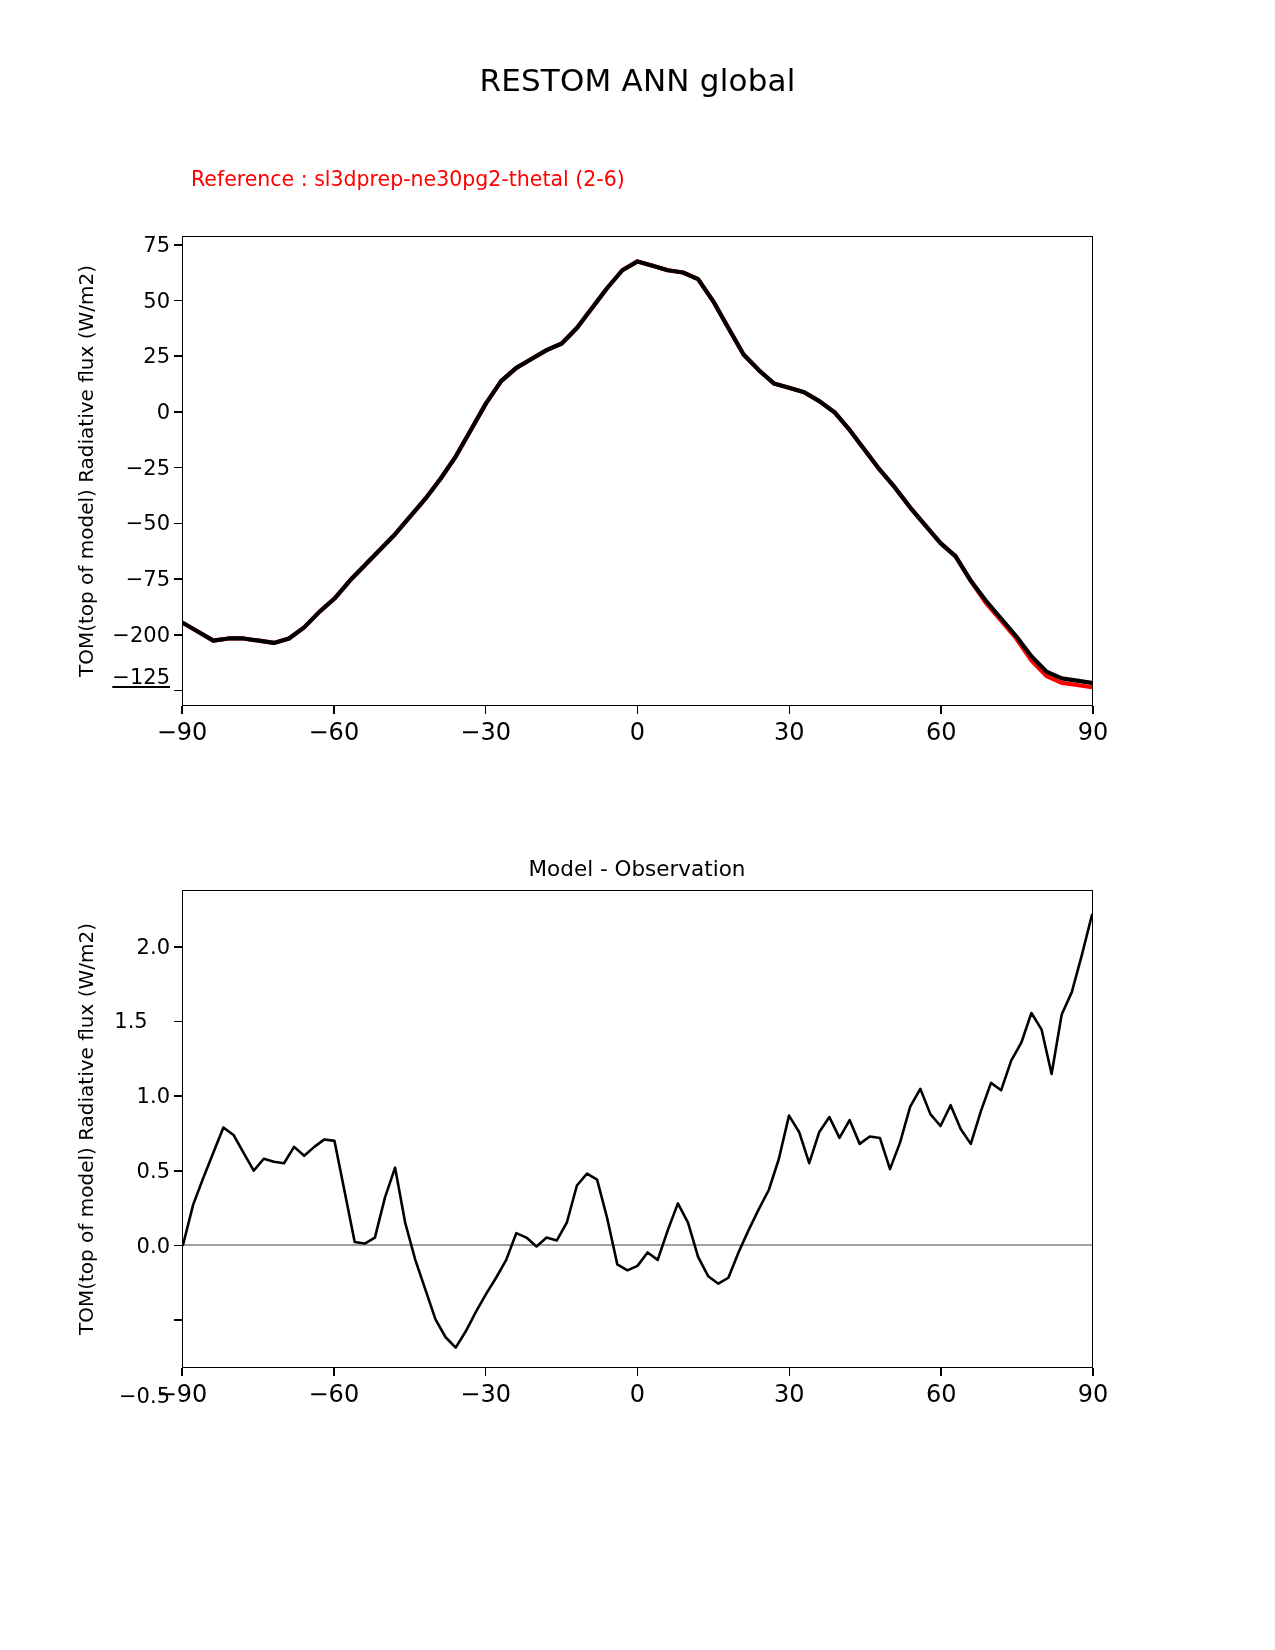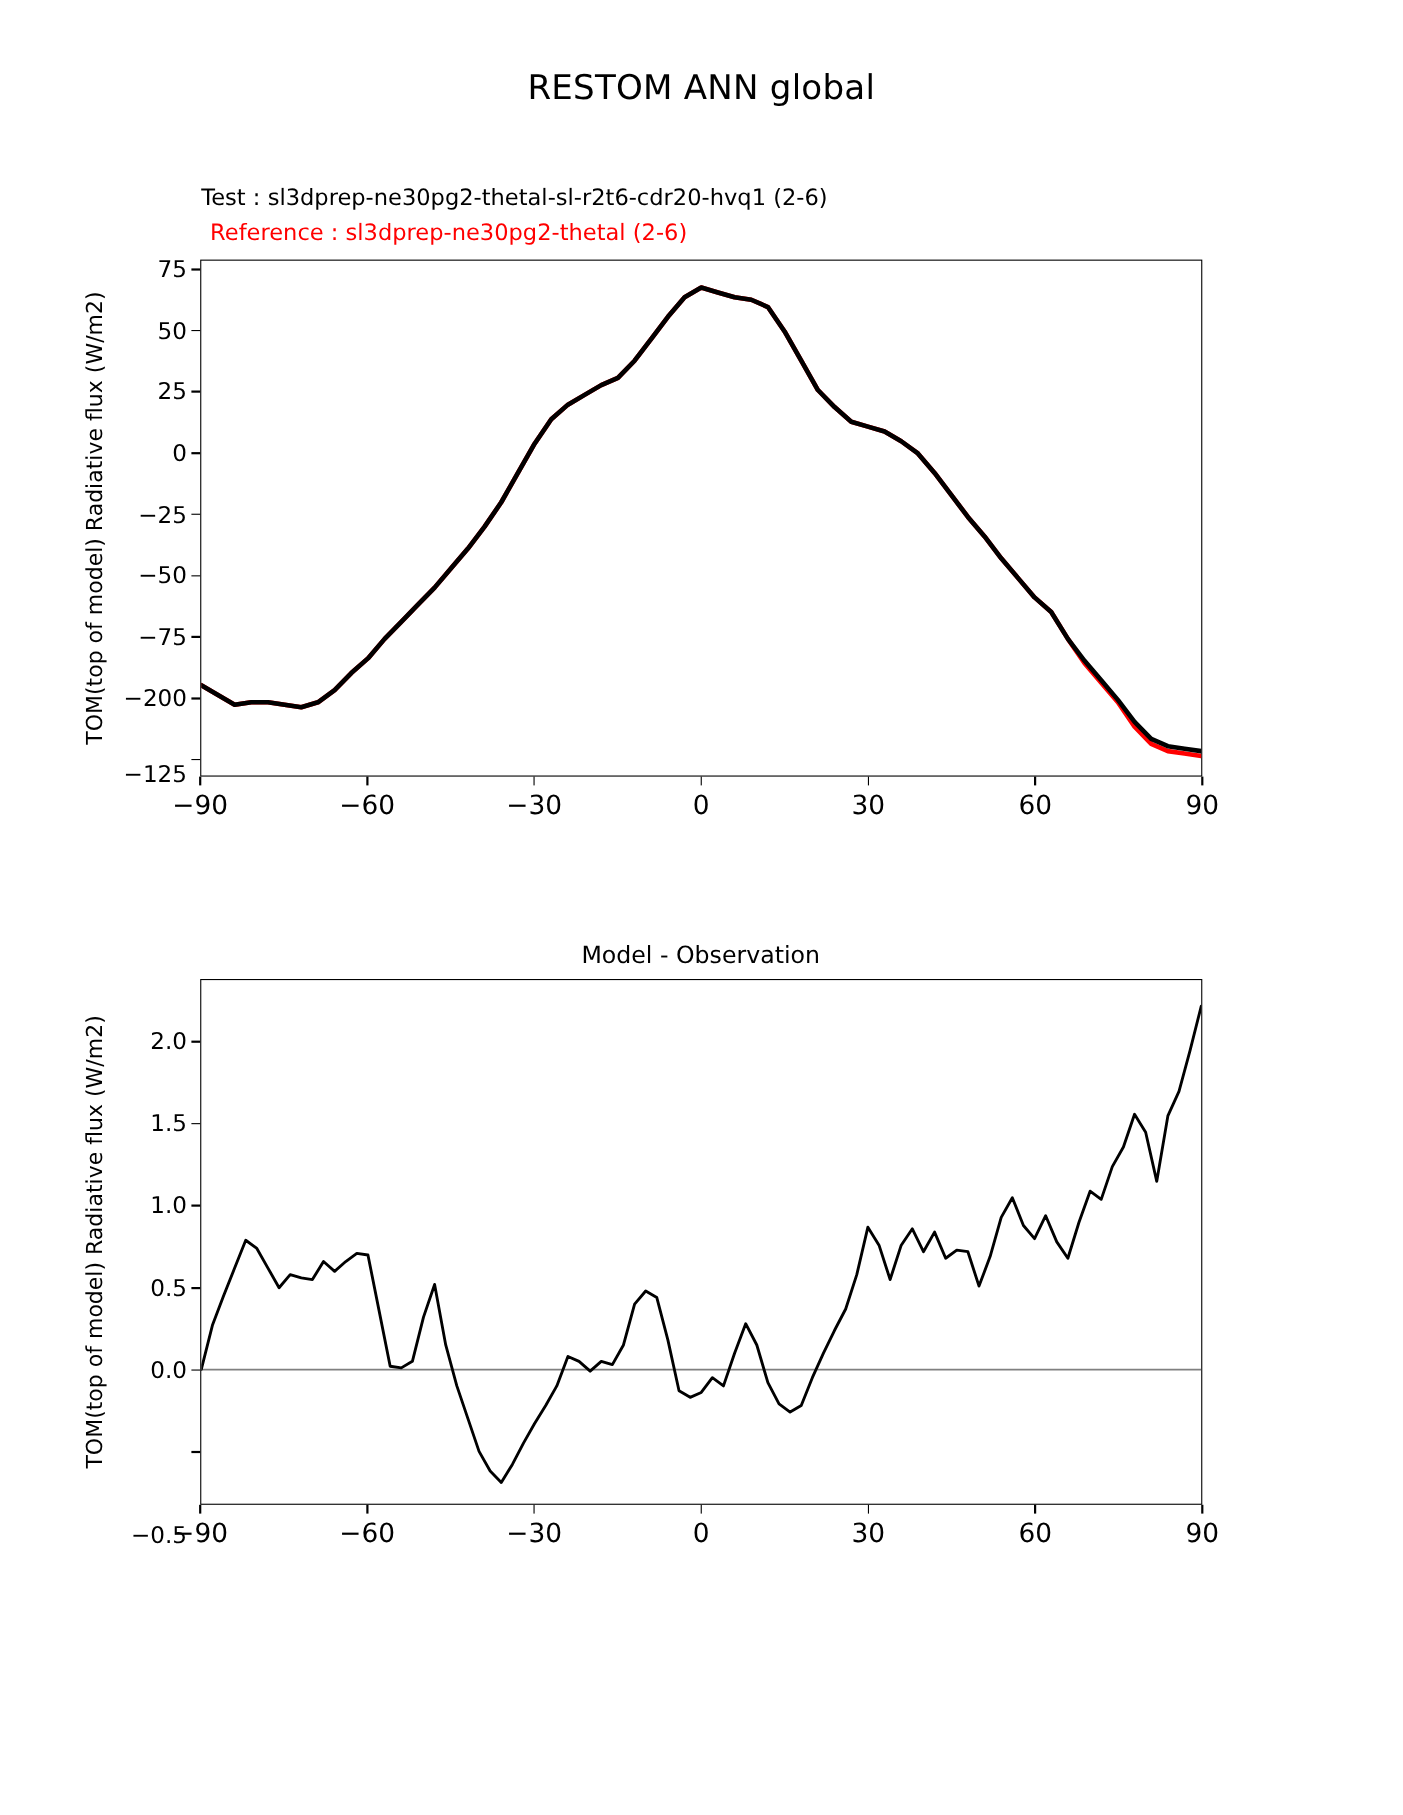--- a/index.html
+++ b/index.html
@@ -89,21 +89,20 @@
   }
 </style>
 </head>
 <body>
 
 <div class="page">
 
   <div class="suptitle">RESTOM ANN global</div>
 
   <div class="legend-block">
-    <div class="legend-test">Test : sl3dprep-ne30pg2-thetal-sl-r2t6-cdr20-hvq1 (2-6)</div>
     <div class="legend-ref">Reference : sl3dprep-ne30pg2-thetal (2-6)</div>
   </div>
 
   <div class="axes" id="panel1">
     <svg id="svg1" viewBox="0 0 911 470" preserveAspectRatio="none">
         <polyline points="0.00,387.58 15.18,396.49 30.37,405.40 45.55,403.18 60.73,403.18 75.92,405.40 91.10,407.63 106.28,403.18 121.47,392.04 136.65,376.45 151.83,363.08 167.02,345.26 182.20,329.67 197.38,314.08 212.57,298.48 227.75,280.66 242.93,262.84 258.12,242.80 273.30,220.52 288.48,193.79 303.67,167.06 318.85,144.79 334.03,131.42 349.22,122.51 364.40,113.60 379.58,106.92 394.77,91.33 409.95,71.28 425.13,51.23 440.32,33.41 455.50,24.50 470.68,28.96 485.87,33.41 501.05,35.64 516.23,42.32 531.42,64.60 546.60,91.33 561.78,118.06 576.97,133.65 592.15,147.01 607.33,151.47 622.52,155.92 637.70,164.83 652.88,175.97 668.07,193.79 683.25,213.84 698.43,233.89 713.62,251.71 728.80,271.75 743.98,289.57 759.17,307.39 774.35,320.76 789.53,345.26 804.72,367.54 819.90,385.36 835.08,403.18 850.27,425.45 865.45,441.04 880.63,447.73 895.82,449.95 911.00,452.18" fill="none" stroke="#ff0000" stroke-width="4.2" stroke-linejoin="round" stroke-linecap="round"></polyline>
         <polyline points="0.00,387.58 15.18,396.49 30.37,405.40 45.55,403.18 60.73,403.18 75.92,405.40 91.10,407.63 106.28,403.18 121.47,392.04 136.65,376.45 151.83,363.08 167.02,345.26 182.20,329.67 197.38,314.08 212.57,298.48 227.75,280.66 242.93,262.84 258.12,242.80 273.30,220.52 288.48,193.79 303.67,167.06 318.85,144.79 334.03,131.42 349.22,122.51 364.40,113.60 379.58,106.92 394.77,91.33 409.95,71.28 425.13,51.23 440.32,33.41 455.50,24.50 470.68,28.96 485.87,33.41 501.05,35.64 516.23,42.32 531.42,64.60 546.60,91.33 561.78,118.06 576.97,133.65 592.15,147.01 607.33,151.47 622.52,155.92 637.70,164.83 652.88,175.97 668.07,193.79 683.25,213.84 698.43,233.89 713.62,251.71 728.80,271.75 743.98,289.57 759.17,307.39 774.35,320.76 789.53,345.26 804.72,365.31 819.90,383.13 835.08,400.95 850.27,421.00 865.45,436.59 880.63,443.27 895.82,445.50 911.00,447.73" fill="none" stroke="#000000" stroke-width="4.2" stroke-linejoin="round" stroke-linecap="round"></polyline>
       </svg>
   </div>
   <div id="panel1-decor">
@@ -116,21 +115,21 @@
       <div class="ytick" style="left: 92px; top: 411.972px; width: 78px;">0</div>
       <div class="tickmark" style="left: 174px; top: 411.172px; width: 8px; height: 1.6px;"></div>
       <div class="ytick" style="left: 92px; top: 467.659px; width: 78px;">−25</div>
       <div class="tickmark" style="left: 174px; top: 466.859px; width: 8px; height: 1.6px;"></div>
       <div class="ytick" style="left: 92px; top: 523.346px; width: 78px;">−50</div>
       <div class="tickmark" style="left: 174px; top: 522.546px; width: 8px; height: 1.6px;"></div>
       <div class="ytick" style="left: 92px; top: 579.033px; width: 78px;">−75</div>
       <div class="tickmark" style="left: 174px; top: 578.233px; width: 8px; height: 1.6px;"></div>
       <div class="ytick" style="left: 92px; top: 634.72px; width: 78px;">−200</div>
       <div class="tickmark" style="left: 174px; top: 633.92px; width: 8px; height: 1.6px;"></div>
-      <div class="ytick" style="left: 92px; top: 704px; width: 78px;">−125</div>
+      <div class="ytick" style="left: 92px; top: 677px; width: 78px; text-decoration: underline;">−125</div>
       <div class="tickmark" style="left: 174px; top: 689.608px; width: 8px; height: 1.6px;"></div>
       <div class="xtick" style="left: 182px; top: 718px;">−90</div>
       <div class="tickmark" style="left: 181.2px; top: 706px; width: 1.6px; height: 8px;"></div>
       <div class="xtick" style="left: 333.833px; top: 718px;">−60</div>
       <div class="tickmark" style="left: 333.033px; top: 706px; width: 1.6px; height: 8px;"></div>
       <div class="xtick" style="left: 485.667px; top: 718px;">−30</div>
       <div class="tickmark" style="left: 484.867px; top: 706px; width: 1.6px; height: 8px;"></div>
       <div class="xtick" style="left: 637.5px; top: 718px;">0</div>
       <div class="tickmark" style="left: 636.7px; top: 706px; width: 1.6px; height: 8px;"></div>
       <div class="xtick" style="left: 789.333px; top: 718px;">30</div>
@@ -145,21 +144,21 @@
   <div class="panel-title" style="left:637px; top:856px;">Model - Observation</div>
   <div class="axes" id="panel2">
     <svg id="svg2" viewBox="0 0 911 478" preserveAspectRatio="none">
         <line x1="0" x2="911" y1="355.5125" y2="355.5125" stroke="#808080" stroke-width="1.6"></line>
         <polyline points="0.00,355.51 10.12,315.18 20.24,288.29 30.37,262.90 40.49,237.51 50.61,244.97 60.73,262.90 70.86,280.83 80.98,268.88 91.10,271.86 101.22,273.36 111.34,256.92 121.47,265.89 131.59,256.92 141.71,249.46 151.83,250.95 161.96,301.74 172.08,352.52 182.20,354.02 192.32,348.04 202.44,307.71 212.57,277.84 222.69,333.11 232.81,370.45 242.93,400.32 253.06,430.20 263.18,448.13 273.30,458.58 283.42,442.15 293.54,422.73 303.67,404.81 313.79,388.38 323.91,370.45 334.03,343.56 344.16,348.04 354.28,357.01 364.40,348.04 374.52,351.03 384.64,333.11 394.77,295.76 404.89,283.81 415.01,289.79 425.13,328.63 435.26,374.93 445.38,380.91 455.50,376.43 465.62,362.98 475.74,370.45 485.87,340.58 495.99,313.69 506.11,333.11 516.23,367.46 526.36,386.88 536.48,394.35 546.60,388.38 556.72,362.98 566.84,340.58 576.97,319.66 587.09,300.24 597.21,268.88 607.33,225.56 617.46,241.99 627.58,273.36 637.70,241.99 647.82,227.05 657.94,247.96 668.07,230.04 678.19,253.94 688.31,246.47 698.43,247.96 708.56,279.33 718.68,252.44 728.80,216.59 738.92,198.67 749.04,224.06 759.17,236.01 769.29,215.10 779.41,239.00 789.53,253.94 799.66,221.07 809.78,192.69 819.90,200.16 830.02,170.29 840.14,152.36 850.27,122.49 860.39,138.92 870.51,183.73 880.63,123.98 890.76,101.57 900.88,64.23 911.00,23.90" fill="none" stroke="#000000" stroke-width="2.6" stroke-linejoin="round" stroke-linecap="round"></polyline>
       </svg>
   </div>
   <div id="panel2-decor">
       <div class="ytick" style="left: 92px; top: 946.763px; width: 78px;">2.0</div>
       <div class="tickmark" style="left: 174px; top: 945.962px; width: 8px; height: 1.6px;"></div>
-      <div class="ytick" style="left: 92px; top: 1021.45px; width: 78px;">1.5</div>
+      <div class="ytick" style="left: 92px; top: 1021.45px; width: 78px; text-align: center;">1.5</div>
       <div class="tickmark" style="left: 174px; top: 1020.65px; width: 8px; height: 1.6px;"></div>
       <div class="ytick" style="left: 92px; top: 1096.14px; width: 78px;">1.0</div>
       <div class="tickmark" style="left: 174px; top: 1095.34px; width: 8px; height: 1.6px;"></div>
       <div class="ytick" style="left: 92px; top: 1170.83px; width: 78px;">0.5</div>
       <div class="tickmark" style="left: 174px; top: 1170.03px; width: 8px; height: 1.6px;"></div>
       <div class="ytick" style="left: 92px; top: 1245.51px; width: 78px;">0.0</div>
       <div class="tickmark" style="left: 174px; top: 1244.71px; width: 8px; height: 1.6px;"></div>
       <div class="ytick" style="left: 92px; top: 1396px; width: 78px;">−0.5</div>
       <div class="tickmark" style="left: 174px; top: 1319.4px; width: 8px; height: 1.6px;"></div>
       <div class="xtick" style="left: 182px; top: 1380px;">−90</div>

